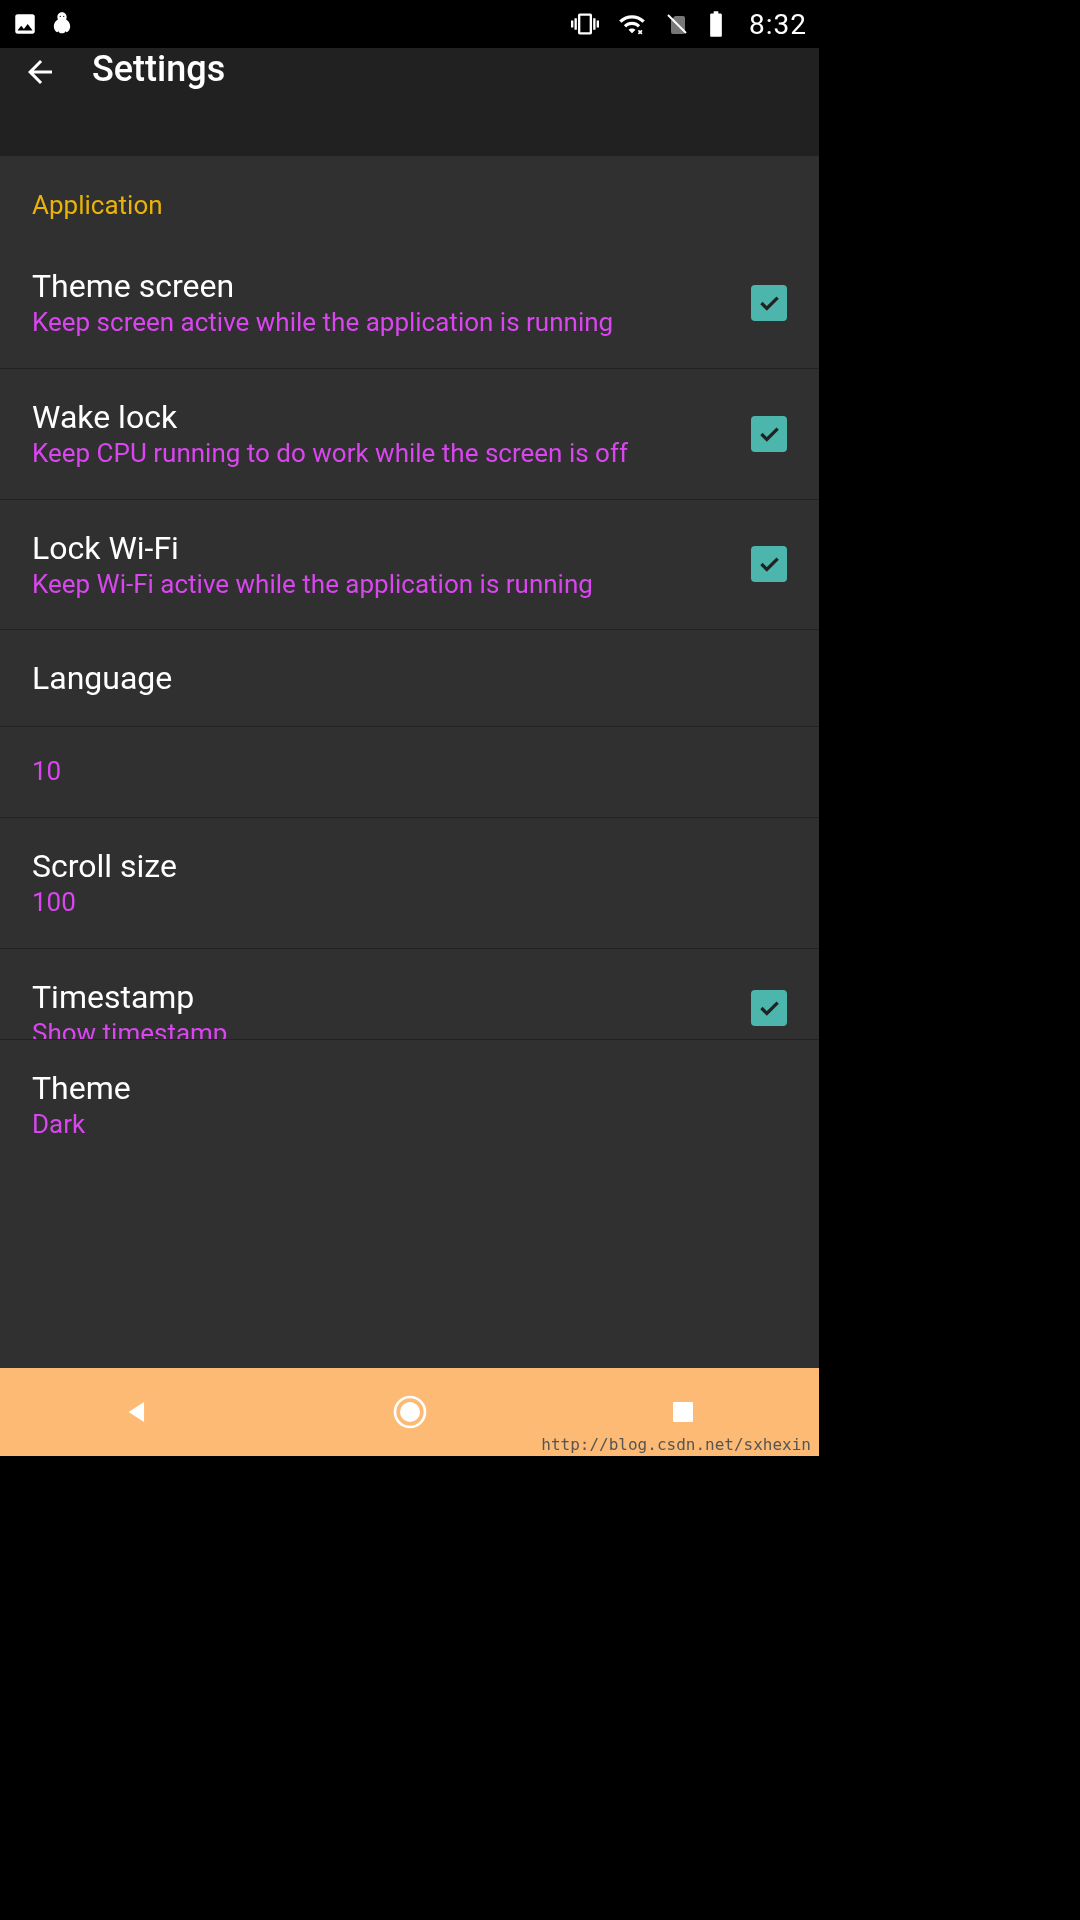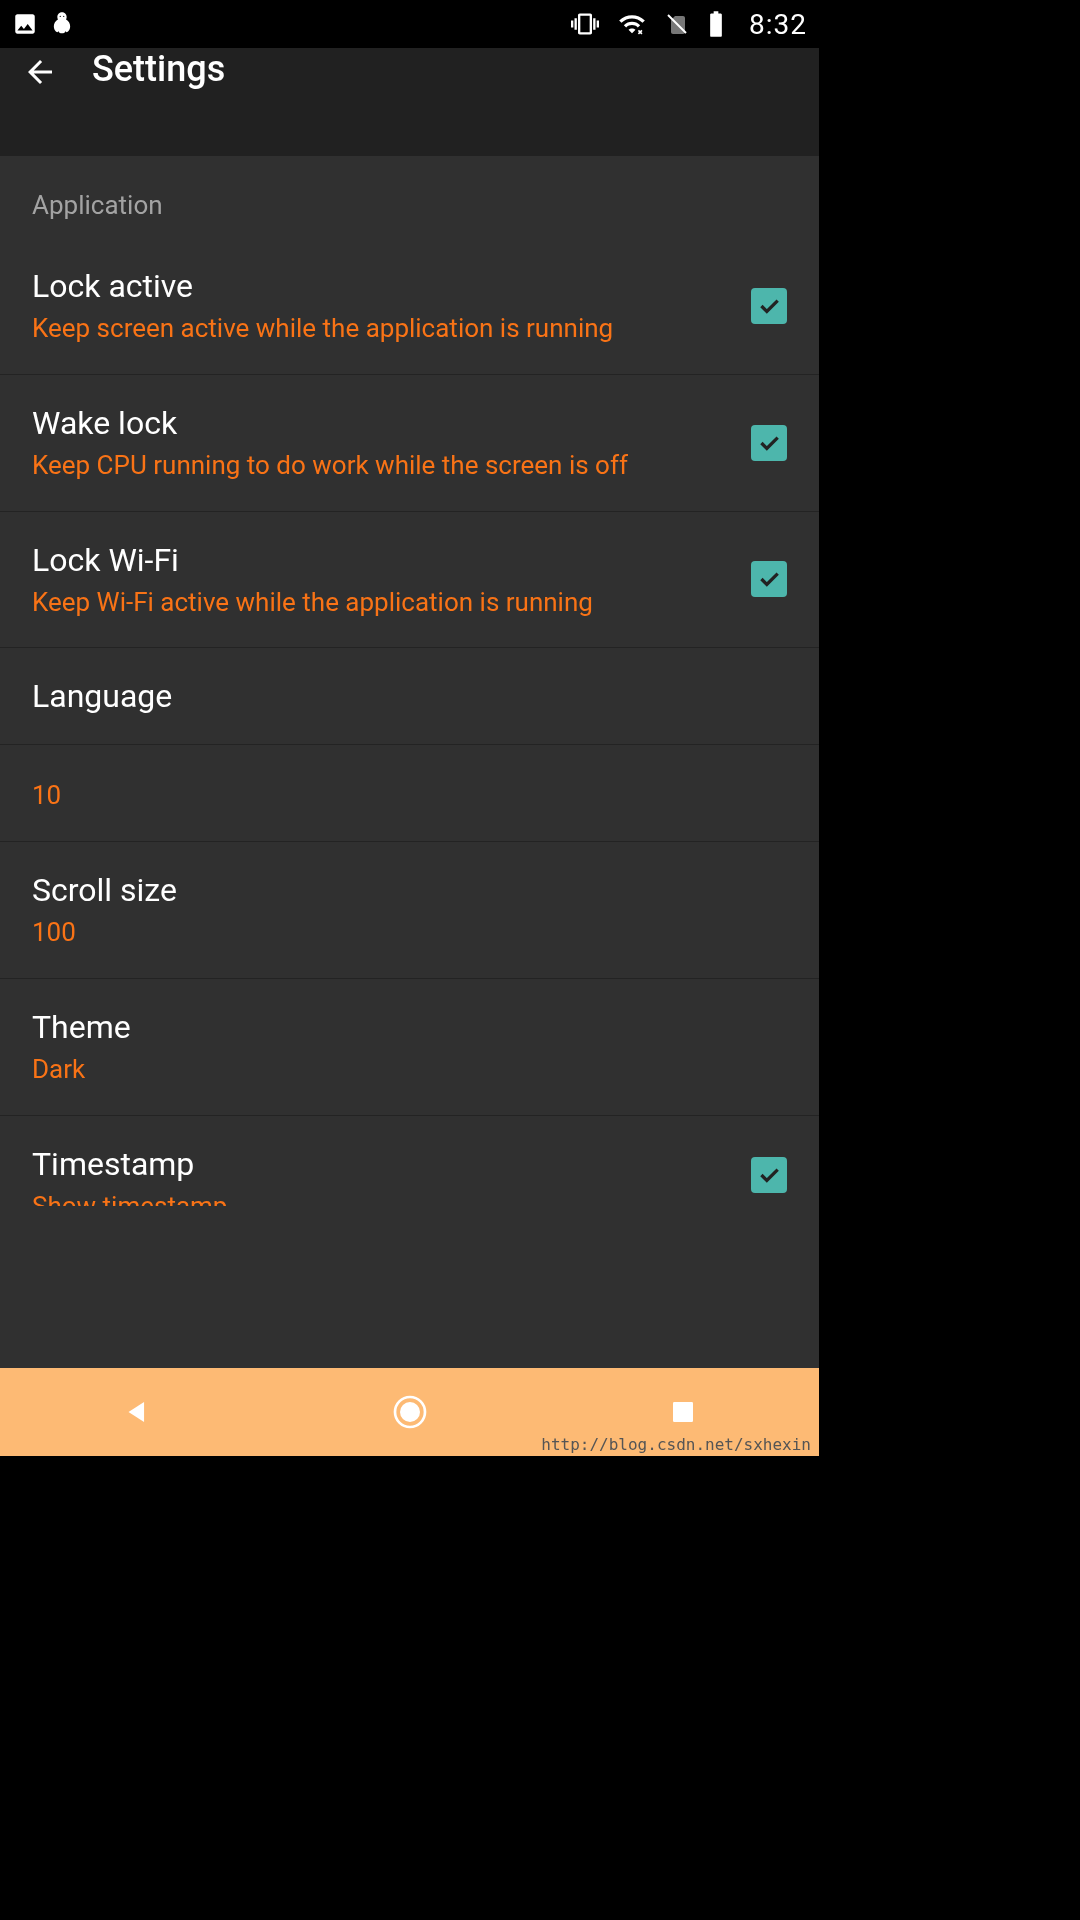--- a/index.html
+++ b/index.html
@@ -48,35 +48,35 @@
       margin-left: 28px;
     }
 
     
     .content {
       background: #303030;
       height: calc(100% - 48px - 108px - 88px);
       overflow: hidden;
     }
     .section-header {
-      color: #a3a3a3;
+      color: #eab308;
       font-size: 26px;
       padding: 34px 32px 18px 32px;
     }
     .pref {
       display: flex;
       align-items: center;
       padding: 28px 32px;
       border-bottom: 1px solid #232323;
       cursor: pointer;
     }
     .pref:last-child { border-bottom: none; }
     .pref-text { flex: 1; min-width: 0; }
     .pref-title { color: #ffffff; font-size: 32px; line-height: 1.25; }
-    .pref-sub { color: #f97316; font-size: 26px; line-height: 1.3; margin-top: 6px; }
+    .pref-sub { color: #d946ef; font-size: 26px; line-height: 1.3; }
     .pref-sub.cut { white-space: nowrap; overflow: hidden; text-overflow: clip; }
     .checkbox {
       width: 36px; height: 36px;
       border-radius: 4px;
       background: #4db6ac;
       display: flex; align-items: center; justify-content: center;
       flex-shrink: 0;
       margin-left: 24px;
     }
     .pref.partial { padding-bottom: 0; }
@@ -155,21 +155,21 @@
       </svg>
   </button>
   <div class="app-title">Settings</div>
 </div>
 
 <div class="content">
   <div class="section-header">Application</div>
 
   <div class="pref">
     <div class="pref-text">
-      <div class="pref-title">Lock active</div>
+      <div class="pref-title">Theme screen</div>
       <div class="pref-sub">Keep screen active while the application is running</div>
     </div>
     <div class="checkbox">
       <svg width="26" height="26" viewBox="0 0 24 24">
           <path d="M5 12l5 5L20 7" stroke="#222" stroke-width="3" fill="none"></path>
         </svg>
     </div>
   </div>
 
   <div class="pref">
@@ -205,41 +205,41 @@
   <div class="pref">
     <div class="pref-text">
       <div class="pref-sub">10</div>
     </div>
   </div>
 
   <div class="pref">
     <div class="pref-text">
       <div class="pref-title">Scroll size</div>
       <div class="pref-sub">100</div>
-    </div>
-  </div>
-
-  <div class="pref">
-    <div class="pref-text">
-      <div class="pref-title">Theme</div>
-      <div class="pref-sub">Dark</div>
     </div>
   </div>
 
   <div class="pref partial">
     <div class="pref-text" style="overflow:hidden; max-height:62px;">
       <div class="pref-title">Timestamp</div>
       <div class="pref-sub cut">Show timestamp</div>
     </div>
     <div class="checkbox">
       <svg width="26" height="26" viewBox="0 0 24 24">
           <path d="M5 12l5 5L20 7" stroke="#222" stroke-width="3" fill="none"></path>
         </svg>
     </div>
   </div>
+
+  <div class="pref">
+    <div class="pref-text">
+      <div class="pref-title">Theme</div>
+      <div class="pref-sub">Dark</div>
+    </div>
+  </div>
 </div>
 
 <div class="nav-bar">
   <button class="nav-btn">
     <svg width="34" height="34" viewBox="0 0 24 24" fill="#fff">
         <path d="M17 5v14L6 12z"></path>
       </svg>
   </button>
   <button class="nav-btn">
     <svg width="40" height="40" viewBox="0 0 24 24">

